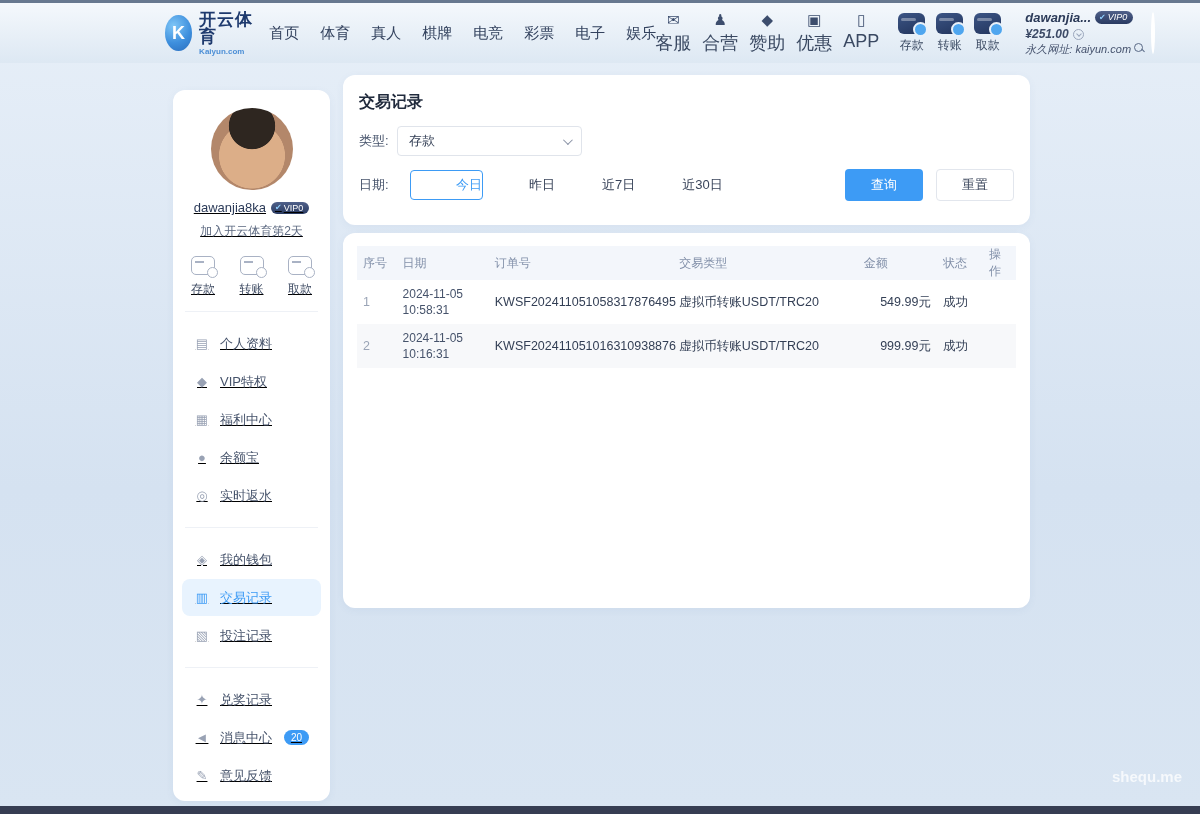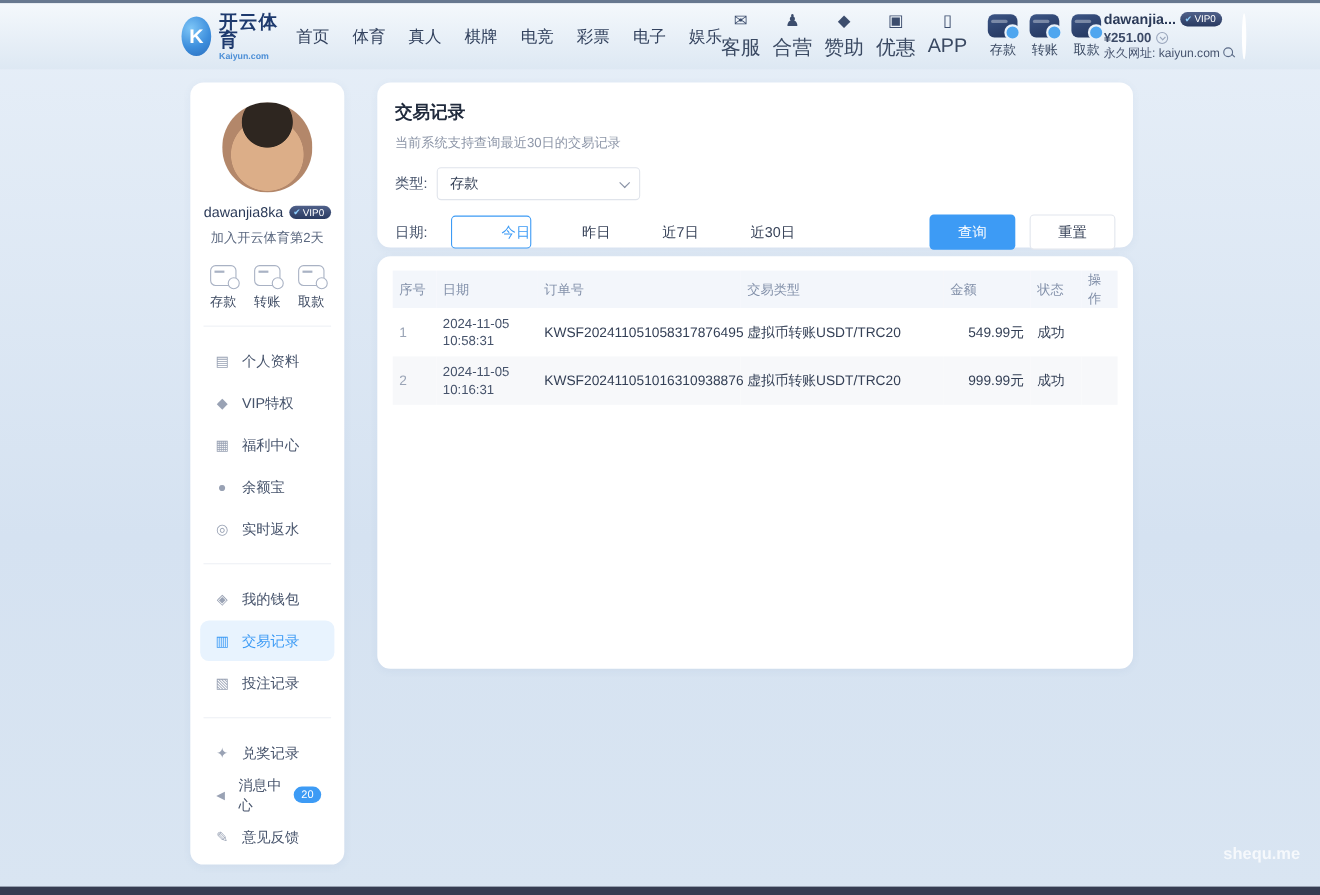--- a/index.html
+++ b/index.html
@@ -29,43 +29,43 @@
   .wallet-actions { display:flex; gap:11px; margin-left:20px; }
   .wa { display:flex; flex-direction:column; align-items:center; gap:3px; cursor:pointer; }
   .wa-icon { position:relative; width:27px; height:21px; border-radius:6px;
              background:linear-gradient(160deg,#3c5585 0%,#22345c 100%); }
   .wa-icon::before { content:""; position:absolute; left:3px; top:5px; right:9px; height:3px;
                      border-radius:2px; background:rgba(255,255,255,.35); }
   .wa-icon::after { content:""; position:absolute; right:-3px; bottom:-3px; width:11px; height:11px;
                     border-radius:50%; background:#4fa6ef; border:2px solid #e9f1f9; }
   .wa-label { font-size:12px; color:#3a4962; }
 
-  .user-block { margin-left:2px; width:122px; line-height:1.25; }
+  .user-block { margin-left:24px; width:122px; line-height:1.25;font-style:italic; }
   .ub-row1 { display:flex; align-items:center; gap:4px; }
   .ub-name { font-size:13px; font-weight:bold; color:#2b3a58; }
   .vip-badge { display:inline-flex; align-items:center; gap:2px; font-size:9px; color:#fff;
                background:linear-gradient(180deg,#50618a,#293a61); border-radius:8px; padding:1px 6px 1px 4px; }
   .vip-check { color:#8fd0ff; font-size:8px; }
   .ub-row2 { display:flex; align-items:center; gap:4px; margin-top:1px; }
   .ub-balance { font-size:12px; font-weight:bold; color:#3c4a66; }
   .circle-caret { width:11px; height:11px; border:1px solid #9aa6bc; border-radius:50%; position:relative; cursor:pointer; }
   .circle-caret::after { content:""; position:absolute; left:3px; top:2px; width:3px; height:3px;
                          border-right:1px solid #9aa6bc; border-bottom:1px solid #9aa6bc; transform:rotate(45deg); }
   .ub-row3 { display:flex; align-items:flex-start; gap:3px; margin-top:1px; font-size:11px; color:#46536e; white-space:nowrap; }
   .search-icon { position:relative; width:9px; height:9px; border:1.4px solid #5a6a87; border-radius:50%;
                  display:inline-block; cursor:pointer; }
   .search-icon::after { content:""; position:absolute; width:4px; height:1.4px; background:#5a6a87;
                         right:-3px; bottom:-1px; transform:rotate(45deg); }
   .avatar-sm { width:42px; height:42px; border-radius:50%; margin-left:8px; cursor:pointer; border:2px solid #fff;
                background:radial-gradient(circle at 50% 26%,#2e2620 0 30%,rgba(0,0,0,0) 31%),
                           radial-gradient(circle at 50% 58%,#d9ab85 0 52%,#b3876a 53% 100%); }
 
   
-  .sidebar { position:absolute; left:173px; top:75px; width:140px; height:711px; background:#fff;
-             border-radius:12px; box-shadow:0 2px 8px rgba(70,100,150,.06); padding-top:16px; overflow:hidden; }
+  .sidebar { position:absolute; left:173px; top:90px; width:157px; height:711px; background:#fff;
+             border-radius:12px; box-shadow:0 2px 8px rgba(70,100,150,.06); padding-top:16px; overflow:hidden;text-decoration:underline; }
   .side-avatar { width:82px; height:82px; border-radius:50%; margin:2px auto 10px;
                  background:radial-gradient(circle at 50% 22%,#2e2620 0 30%,rgba(0,0,0,0) 31%),
                             radial-gradient(circle at 50% 58%,#dcae88 0 52%,#b3876a 53% 100%); }
   .side-user { display:flex; justify-content:center; align-items:center; gap:5px; }
   .side-name { font-size:13px; color:#2b3a58; }
   .join-text { text-align:center; font-size:12px; color:#5c6980; margin-top:8px; }
   .quick-actions { display:flex; justify-content:space-between; padding:0 18px; margin-top:16px; }
   .qa { display:flex; flex-direction:column; align-items:center; gap:6px; cursor:pointer; }
   .qa-icon { position:relative; width:24px; height:19px; border:1.6px solid #a9b2c4; border-radius:5px; }
   .qa-icon::before { content:""; position:absolute; left:3px; top:4px; width:9px; height:2px; background:#a9b2c4; }
@@ -336,21 +336,20 @@
         <div class="menu-item">
           
           
           
         </div>
       </div>
   </aside>
 
   <section class="card card-filters">
     <h1 class="page-title">交易记录</h1>
-    <div class="page-subtitle">当前系统支持查询最近30日的交易记录</div>
 
     <div class="filter-row">
       <span class="f-label">类型:</span>
       <div class="select-box">
         <span class="select-value">存款</span>
         <span class="caret-down"></span>
       </div>
     </div>
 
     <div class="filter-row">

